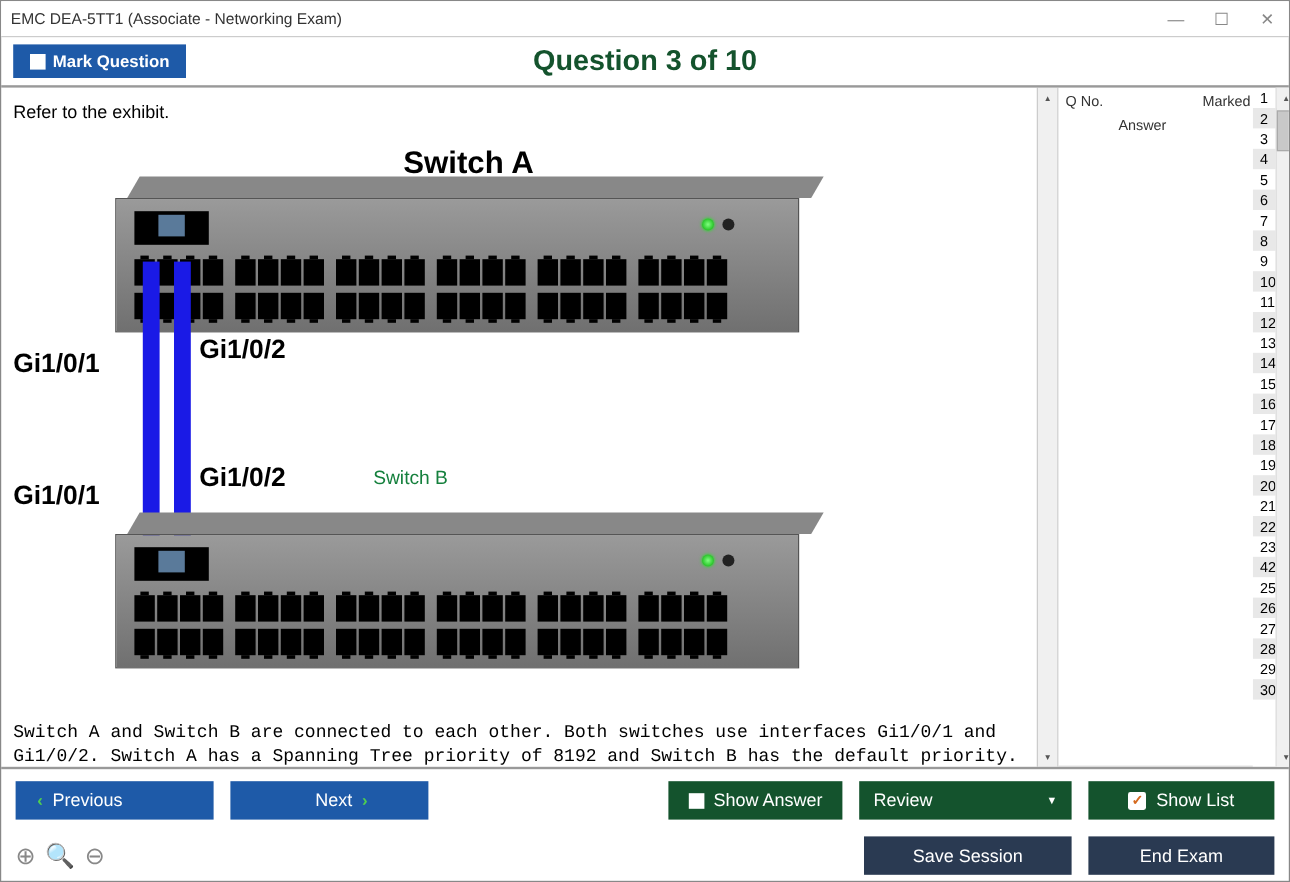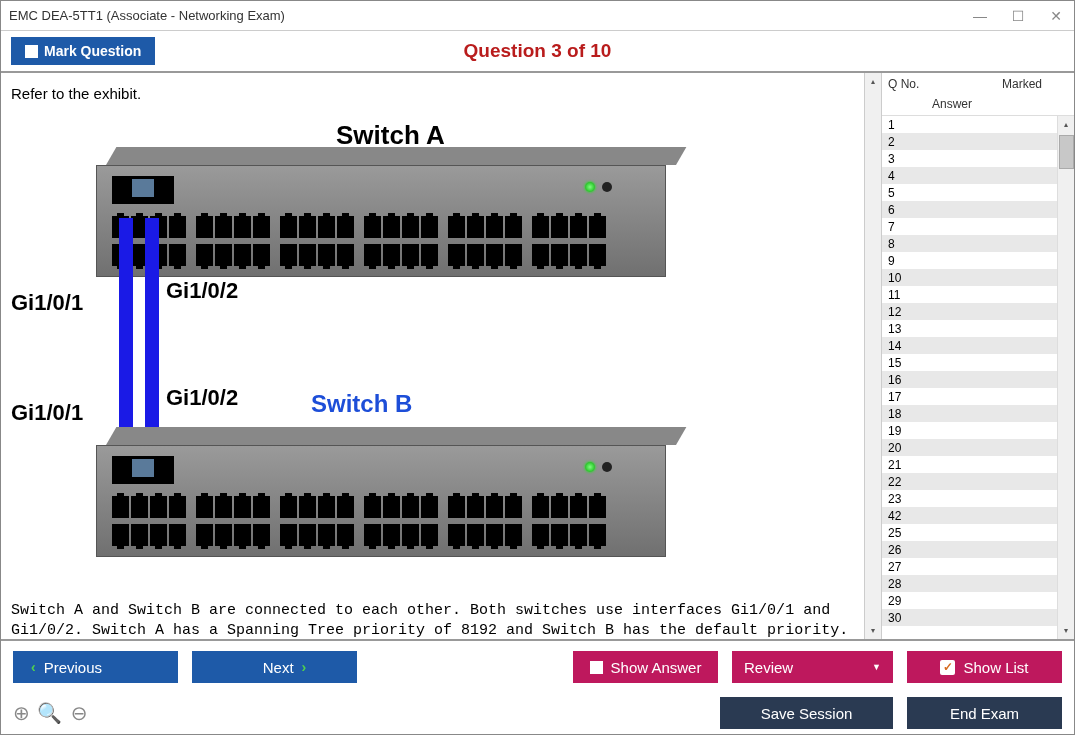--- a/index.html
+++ b/index.html
@@ -5,67 +5,67 @@
   * { box-sizing: border-box; margin: 0; padding: 0; }
   body { font-family: Arial, sans-serif; font-size: 13px; background: #fff; }
   .window { width: 1075px; height: 735px; border: 1px solid #888; position: relative; display: flex; flex-direction: column; }
   .titlebar { height: 30px; background: #fff; border-bottom: 1px solid #ccc; display: flex; align-items: center; padding: 0 8px; }
   .titlebar-text { flex: 1; font-size: 13px; color: #333; }
   .win-controls { display: flex; gap: 18px; color: #888; font-size: 14px; }
   .win-btn { cursor: pointer; width: 20px; text-align: center; }
   .header-row { height: 42px; border-bottom: 2px solid #999; display: flex; align-items: center; position: relative; padding: 0 10px; }
   .mark-btn { background: #1e5aa8; color: #fff; border: none; padding: 6px 14px; font-size: 14px; font-weight: bold; display: flex; align-items: center; gap: 6px; cursor: pointer; }
   .mark-btn .box { width: 13px; height: 13px; background: #fff; display: inline-block; }
-  .question-title { position: absolute; left: 50%; transform: translateX(-50%); font-size: 19px; font-weight: bold; color: #b91c1c; }
+  .question-title { position: absolute; left: 50%; transform: translateX(-50%); font-size: 24px; font-weight: bold; color: #14532d; }
   .main-area { flex: 1; display: flex; overflow: hidden; }
   .content-area { flex: 1; padding: 12px 10px 0 10px; overflow: hidden; position: relative; display: flex; flex-direction: column; }
   .exhibit-text { font-size: 15px; color: #000; margin-bottom: 8px; }
   .diagram-wrap { flex: 1; position: relative; overflow: hidden; }
   .switch-label-a { position: absolute; left: 325px; top: 10px; font-size: 26px; font-weight: bold; color: #000; }
-  .switch-label-b { position: absolute; left: 300px; top: 280px; font-size: 24px; font-weight: bold; color: #1d4ed8; }
+  .switch-label-b { position: absolute; left: 300px; top: 280px; font-size: 16px; font-weight: normal; color: #15803d; }
   .port-label { position: absolute; font-size: 22px; font-weight: bold; color: #000; }
   .switch { position: absolute; }
   .switch-body { width: 570px; height: 112px; background: linear-gradient(to bottom, #9a9a9a 0%, #858585 50%, #707070 100%); border: 1px solid #555; position: relative; }
   .switch-top { position: absolute; top: -18px; left: 10px; width: 570px; height: 18px; background: #888; transform: skewX(-30deg); transform-origin: bottom left; }
   .mgmt-port { position: absolute; top: 10px; left: 15px; width: 62px; height: 28px; background: #000; }
   .mgmt-port::before { content:''; position:absolute; top:3px; left:20px; width:22px; height:18px; background:#5a7a9a; }
   .led-green { position: absolute; top: 16px; right: 70px; width: 10px; height: 10px; border-radius: 50%; background: radial-gradient(#7fff7f, #0a0); box-shadow: 0 0 3px #0f0; }
   .led-off { position: absolute; top: 16px; right: 53px; width: 10px; height: 10px; border-radius: 50%; background: #222; }
   .port-row { position: absolute; left: 15px; display: flex; gap: 3px; }
   .port-row.top { top: 50px; }
   .port-row.bottom { top: 78px; }
   .port-group { display: flex; gap: 2px; margin-right: 7px; }
   .port { width: 17px; height: 22px; background: #000; position: relative; }
   .port.up::before { content:''; position:absolute; top:-3px; left:5px; width:7px; height:3px; background:#000; }
   .port.down::before { content:''; position:absolute; bottom:-3px; left:5px; width:7px; height:3px; background:#000; }
   .cable { position: absolute; background: #1a1ae6; }
   .bottom-text { font-size: 15px; color: #000; line-height: 1.3; position: absolute; bottom: 0; left: 10px; right: 10px; height: 38px; overflow: hidden; font-family: Liberation Mono, monospace; }
   .scrollbar-v { width: 17px; background: #f0f0f0; border-left: 1px solid #ccc; display: flex; flex-direction: column; align-items: center; }
   .scroll-arrow { width: 15px; height: 17px; background: #f0f0f0; display: flex; align-items: center; justify-content: center; font-size: 8px; color: #555; cursor: pointer; }
-  .sidebar { width: 193px; border-left: 1px solid #ccc; display: flex; flex-direction: column; background: #fff; }
+  .sidebar { width: 193px; border-left: 1px solid #ccc; display: flex; background: #fff; }
   .sidebar-head { display: flex; font-size: 12px; color: #333; padding: 4px 2px 4px 6px; border-bottom: 1px solid #ddd; }
   .col-qno { width: 44px; }
   .col-ans { width: 70px; margin-top: 20px; }
   .col-mark { flex: 1; }
   .sidebar-body { flex: 1; overflow: hidden; position: relative; display:flex; }
   .qlist { flex:1; }
   .qrow { display: flex; height: 17px; align-items: center; font-size: 12px; padding-left: 6px; cursor: pointer; }
   .qrow.even { background: #e8e8e8; }
   .qlist-scroll { width: 17px; background: #f0f0f0; border-left: 1px solid #ddd; display:flex; flex-direction:column; align-items:center; }
   .qlist-thumb { width: 15px; height: 34px; background: #c8c8c8; margin-top: 2px; border: 1px solid #aaa; }
   .footer { height: 95px; border-top: 2px solid #999; padding: 10px 12px; display: flex; flex-direction: column; gap: 14px; }
   .btn-row { display: flex; gap: 14px; align-items: center; }
   .btn { height: 32px; border: none; color: #fff; font-size: 15px; cursor: pointer; display: flex; align-items: center; justify-content: center; gap: 8px; padding: 0 14px; }
   .btn.blue { background: #1e5aa8; }
-  .btn.orange { background: #be185d; }
+  .btn.orange { background: #14532d; }
   .btn.dark { background: #2a3a52; }
   .btn.prev { width: 165px; justify-content: flex-start; padding-left: 18px; }
   .btn.next { width: 165px; padding-left: 34px; }
   .btn.show-answer { width: 145px; }
-  .btn.review { width: 161px; justify-content: space-between; padding: 0 12px; }
+  .btn.review { width: 177px; justify-content: space-between; padding: 0 12px; }
   .btn.show-list { width: 155px; }
   .btn.save { width: 173px; }
   .btn.end { width: 155px; }
   .btn .chev { font-size: 14px; font-weight: bold; }
   .btn .chev.green { color: #4fd04f; }
   .btn .box { width: 13px; height: 13px; background: #fff; display: inline-block; }
   .btn .checkbox { width: 15px; height: 15px; background: #fff; border-radius: 2px; display: inline-flex; align-items:center; justify-content:center; color:#d56a1f; font-size:12px; font-weight:bold; }
   .spacer { flex: 1; }
   .zoom-row { display: flex; gap: 8px; color: #888; font-size: 20px; }
   .zoom-icon { cursor: pointer; }

